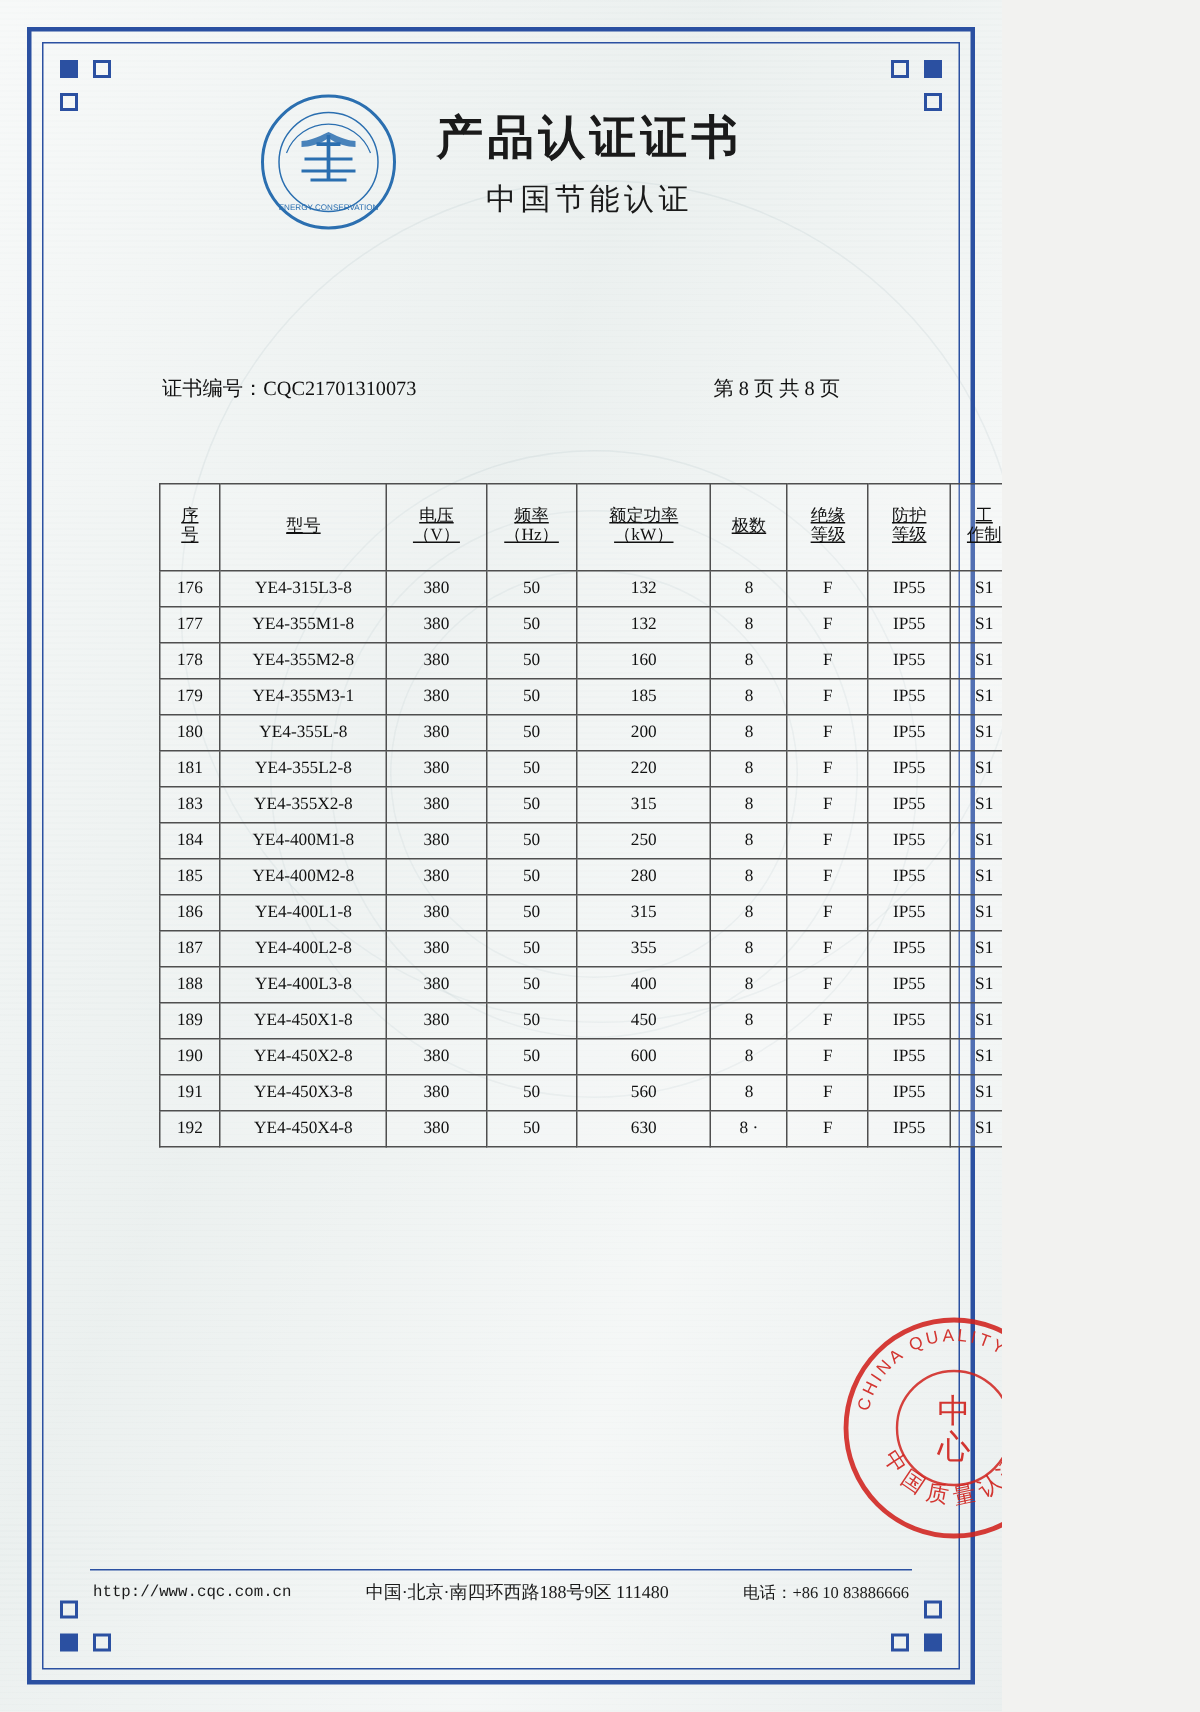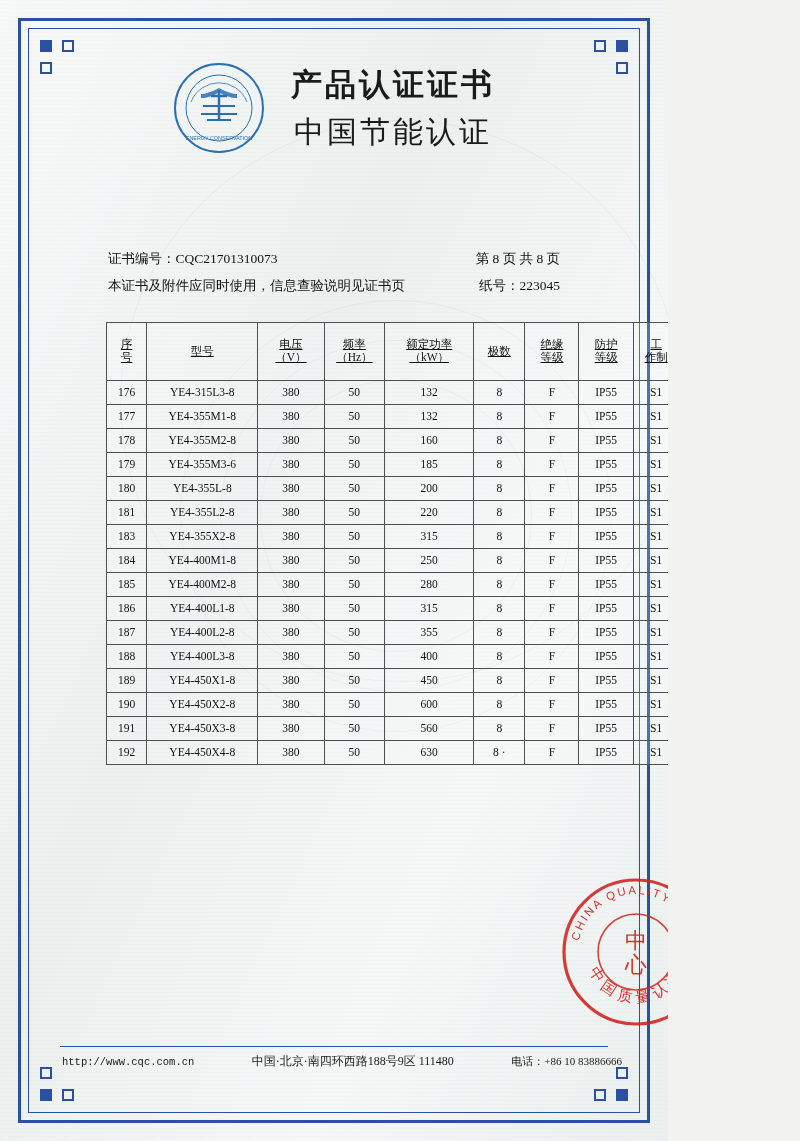--- a/index.html
+++ b/index.html
@@ -68,21 +68,21 @@
     text-align: center;
     color: #1a1a1a;
   }
   .title-main {
     font-size: 31px;
     font-weight: bold;
     letter-spacing: 3px;
     font-family: "Liberation Serif", "DejaVu Serif", serif;
   }
   .title-sub {
-    font-size: 30px;
+    font-size: 20px;
     letter-spacing: 3px;
     margin-top: 6px;
     font-family: Liberation Mono, monospace;
   }
 
   
   .meta {
     position: absolute;
     left: 108px;
     right: 108px;
@@ -184,21 +184,21 @@
 
   
   .footer-rule {
     position: absolute;
     left: 60px; right: 60px;
     top: 1046px;
     border-top: 1px solid #2b50a1;
   }
   .footer {
     position: absolute;
-    left: 62px; right: 46px;
+    left: 62px; right: 62px;
     top: 1053px;
     display: flex;
     justify-content: space-between;
     align-items: center;
     font-size: 11px;
     color: #1a1a1a;
     text-align: right;
   }
   .footer-mid { font-size: 12px; }
   .footer-url { font-family: "Liberation Mono", "DejaVu Sans Mono", monospace; font-size: 10.5px; }
@@ -248,24 +248,20 @@
       <div class="title-main">产品认证证书</div>
       <div class="title-sub">中国节能认证</div>
     </div>
   </div>
 
   <div class="meta">
     <div class="meta-row">
       <div class="meta-left">证书编号：CQC21701310073</div>
       <div class="meta-right">第 8 页  共 8 页</div>
     </div>
-    <div class="meta-row">
-      <div class="meta-left">本证书及附件应同时使用，信息查验说明见证书页</div>
-      <div class="meta-right">纸号：223045</div>
-    </div>
   </div>
 
   <div class="table-wrap">
     <table class="cert">
       <colgroup>
         <col class="c-idx">
           <col class="c-model">
           <col class="c-volt">
           <col class="c-freq">
         <col class="c-power">
@@ -349,21 +345,21 @@
             <td>50</td>
             <td>160</td>
             <td>8</td>
             <td>F</td>
             <td>IP55</td>
             <td>S1</td>
             <td>2</td>
           </tr>
           <tr>
             <td>179</td>
-            <td class="model">YE4-355M3-6</td>
+            <td class="model">YE4-355M3-1</td>
             <td>380</td>
             <td>50</td>
             <td>185</td>
             <td>8</td>
             <td>F</td>
             <td>IP55</td>
             <td>S1</td>
             <td>2</td>
           </tr>
           <tr>

